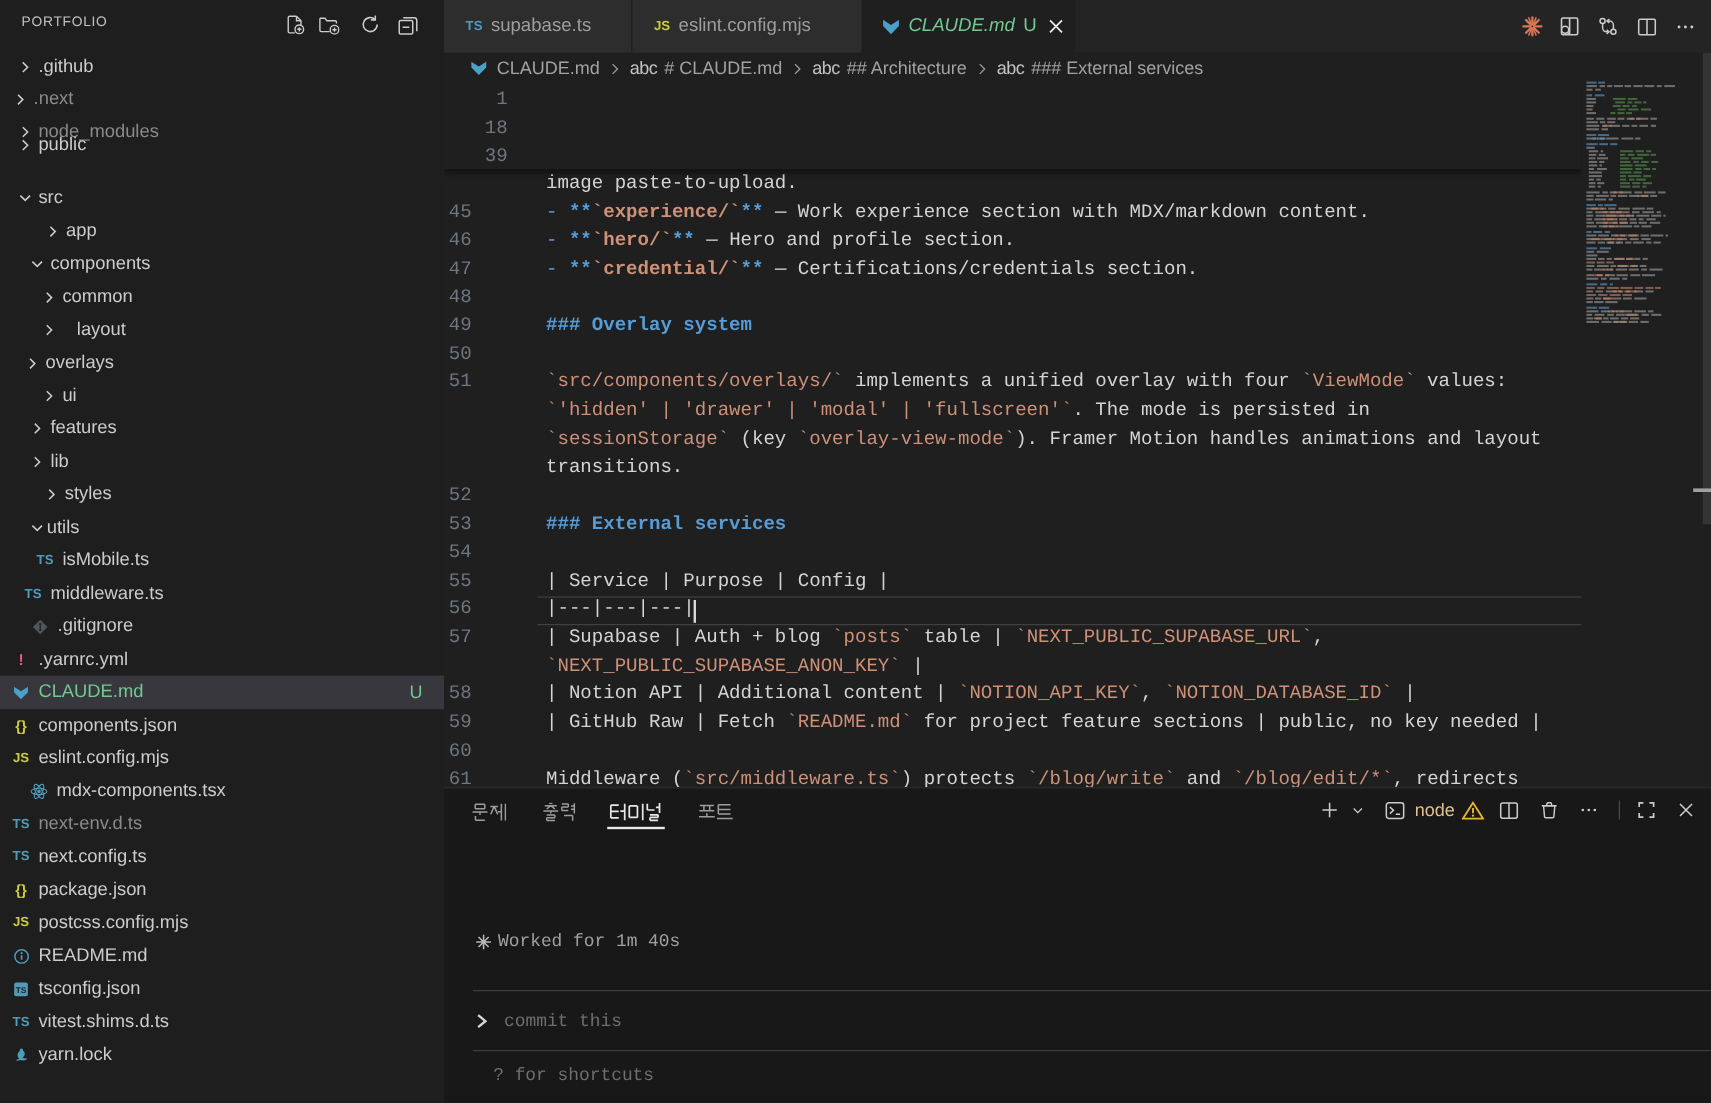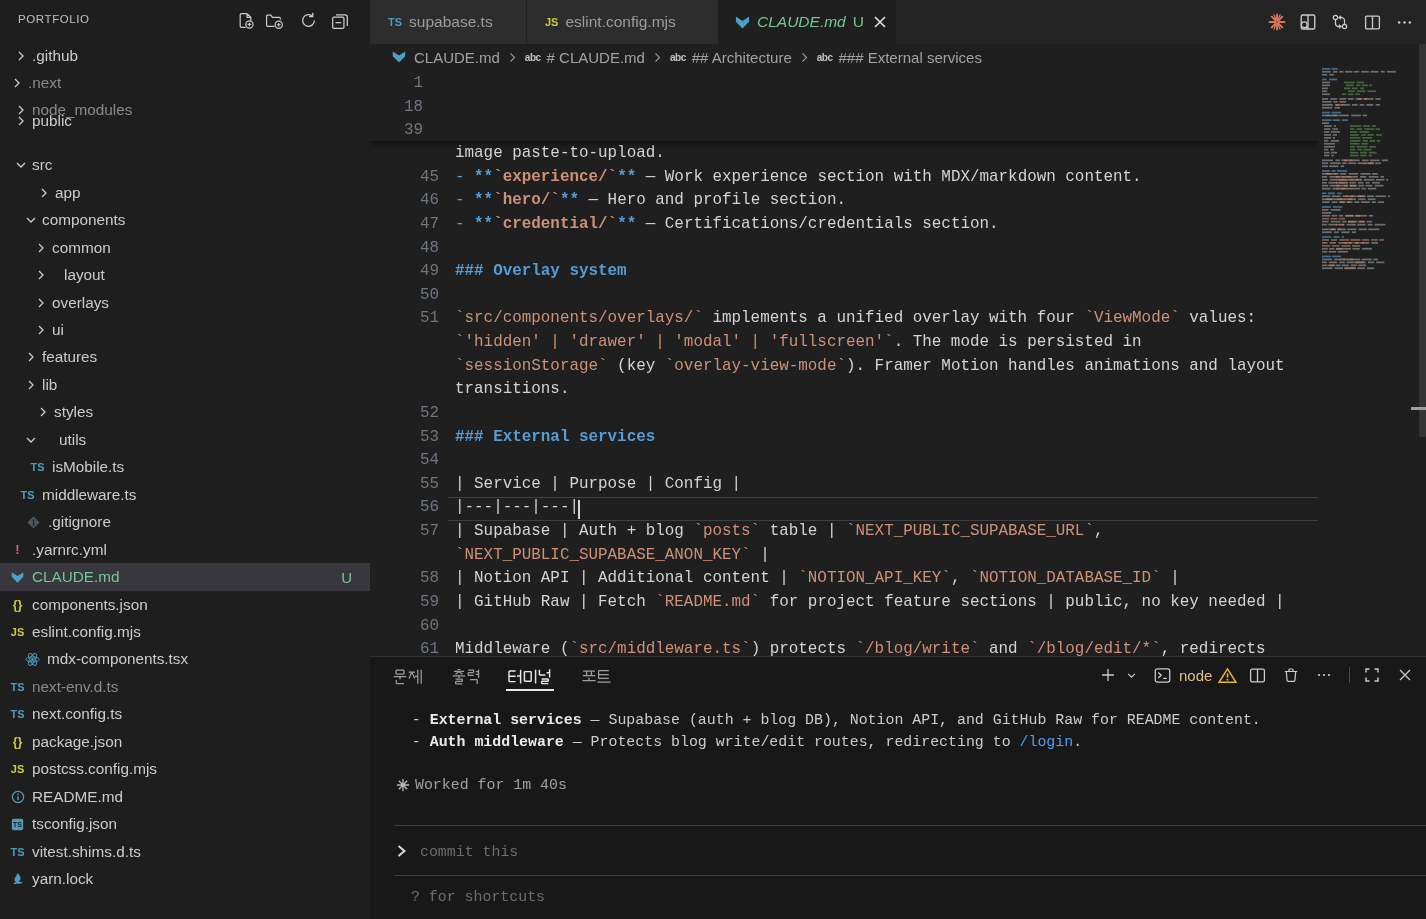--- a/index.html
+++ b/index.html
@@ -17,25 +17,25 @@
 .dim{color:#8a8a8a}
 .grn{color:#73c991}
 .lbl{margin-left:6px;white-space:pre}
 
 #tabs{position:absolute;left:370px;top:0;width:1056px;height:44px;background:#242424}
 .tab{position:absolute;top:0;height:44px;display:flex;align-items:center;font-size:15.5px}
 .tsq{font-size:11px;font-weight:700;letter-spacing:0}
 
 #crumb{position:absolute;left:370px;top:44px;width:1056px;height:26px;background:#1f1f1f;display:flex;align-items:center;font-size:15px;color:#a2a2a2}
 #crumb .sep{color:#8f8f8f;margin:0 7px;font-size:13px}
-#crumb .abc{font-size:10px;font-weight:700;color:#c2c2c2;margin-right:6px;letter-spacing:-.5px}
+#crumb .abc{font-size:15px;font-weight:400;color:#c2c2c2;margin-right:6px;letter-spacing:-.5px}
 
 #editor{position:absolute;left:370px;top:70px;width:1056px;height:586px;background:#1f1f1f;overflow:hidden}
 .mono{font-family:"Liberation Mono",monospace;font-size:15.9px;line-height:23.63px;white-space:pre}
-#gutter{position:absolute;left:16px;top:72px;width:53px;text-align:right;color:#6e7681}
+#gutter{position:absolute;left:4px;top:72px;width:53px;text-align:left;color:#6e7681}
 #code{position:absolute;left:85px;top:72px;color:#d4d4d4}
 #sgutter{position:absolute;left:0;top:2px;width:53px;text-align:right;color:#6e7681}
 #scode{position:absolute;left:85px;top:2px;color:#d4d4d4}
 .c{color:#ce9178}
 .h{color:#569cd6;font-weight:700}
 .bl{color:#6796e6}
 #sticky{position:absolute;left:0;top:0;width:948px;height:71px;background:#1f1f1f;box-shadow:0 3px 5px rgba(0,0,0,.45)}
 #curline{position:absolute;left:78px;top:427.3px;width:870px;height:23.6px;border-top:1px solid #404040;border-bottom:1px solid #404040}
 #cursor{position:absolute;left:208px;top:430px;width:2px;height:18.5px;background:#d7d7d7}
 
@@ -125,21 +125,21 @@
           <path d="M6 4l4 4-4 4" fill="none" stroke="#cccccc" stroke-width="1.3"></path>
         </svg>
         <span class="lbl" style="margin-left:3px">common</span>
       </div>
 <div class="row" style="top:261.40px;padding-left:33px">
         <svg class="chev" width="16" height="16" viewBox="0 0 16 16">
           <path d="M6 4l4 4-4 4" fill="none" stroke="#cccccc" stroke-width="1.3"></path>
         </svg>
         <span class="lbl" style="margin-left:15px">layout</span>
       </div>
-<div class="row" style="top:288.80px;padding-left:33px">
+<div class="row" style="top:288.80px;padding-left:19px">
         <svg class="chev" width="16" height="16" viewBox="0 0 16 16">
           <path d="M6 4l4 4-4 4" fill="none" stroke="#cccccc" stroke-width="1.3"></path>
         </svg>
         <span class="lbl" style="margin-left:3px">overlays</span>
       </div>
 <div class="row" style="top:316.30px;padding-left:33px">
         <svg class="chev" width="16" height="16" viewBox="0 0 16 16">
           <path d="M6 4l4 4-4 4" fill="none" stroke="#cccccc" stroke-width="1.3"></path>
         </svg>
         <span class="lbl" style="margin-left:3px">ui</span>
@@ -159,21 +159,21 @@
 <div class="row" style="top:398.60px;padding-left:35px">
         <svg class="chev" width="16" height="16" viewBox="0 0 16 16">
           <path d="M6 4l4 4-4 4" fill="none" stroke="#cccccc" stroke-width="1.3"></path>
         </svg>
         <span class="lbl" style="margin-left:3px">styles</span>
       </div>
 <div class="row" style="top:426.10px;padding-left:23px">
         <svg class="chev" width="16" height="16" viewBox="0 0 16 16">
           <path d="M4 6l4 4 4-4" fill="none" stroke="#cccccc" stroke-width="1.3"></path>
         </svg>
-        <span class="lbl" style="margin-left:20px">utils</span>
+        <span class="lbl" style="margin-left:0">utils</span>
       </div>
 <div class="row" style="top:453.50px;padding-left:29px">
         <span class="fi" style="color:#519aba;font-size:11px">TS</span>
         <span class="lbl">isMobile.ts</span>
       </div>
 <div class="row" style="top:481.00px;padding-left:19px">
         <span class="fi" style="color:#519aba;font-size:11px">TS</span>
         <span class="lbl">middleware.ts</span>
       </div>
 <div class="row" style="top:508.40px;padding-left:25px">
@@ -808,22 +808,20 @@
         <circle cx="13" cy="8" r="1.1" fill="#ccc"></circle>
       </svg>
 <div style="position:absolute;left:979px;top:10px;width:1px;height:16px;background:#4a4a4a"></div>
 <svg style="position:absolute;left:994px;top:10px" width="16" height="16" viewBox="0 0 16 16">
         <path d="M2 5.5V2h3.5M10.5 2H14v3.5M14 10.5V14h-3.5M5.5 14H2v-3.5" fill="none" stroke="#ccc" stroke-width="1.4"></path>
       </svg>
 <svg style="position:absolute;left:1027px;top:10px" width="16" height="16" viewBox="0 0 16 16">
         <path d="M3 3l10 10M13 3L3 13" stroke="#ccc" stroke-width="1.3"></path>
       </svg>
 </div>
-<div class="tmono" style="position:absolute;left:24px;top:52px">  - <b style="color:#eaeaea">External services</b> — Supabase (auth + blog DB), Notion API, and GitHub Raw for README content.
-  - <b style="color:#eaeaea">Auth middleware</b> — Protects blog write/edit routes, redirecting to <span class="blue2">/login</span>.</div>
 <div style="position:absolute;left:26px;top:121px">
       <svg width="14" height="14" viewBox="0 0 16 16">
         <g stroke="#b8b8b8" stroke-width="1.5">
           <path d="M8 1v14M1 8h14M3.2 3.2l9.6 9.6M12.8 3.2l-9.6 9.6"></path>
         </g>
       </svg>
     </div>
 <div class="tmono gray" style="position:absolute;left:45px;top:117px">Worked for 1m 40s</div>
 <div class="phr" style="top:168px"></div>
 <div class="phr" style="top:218px"></div>

